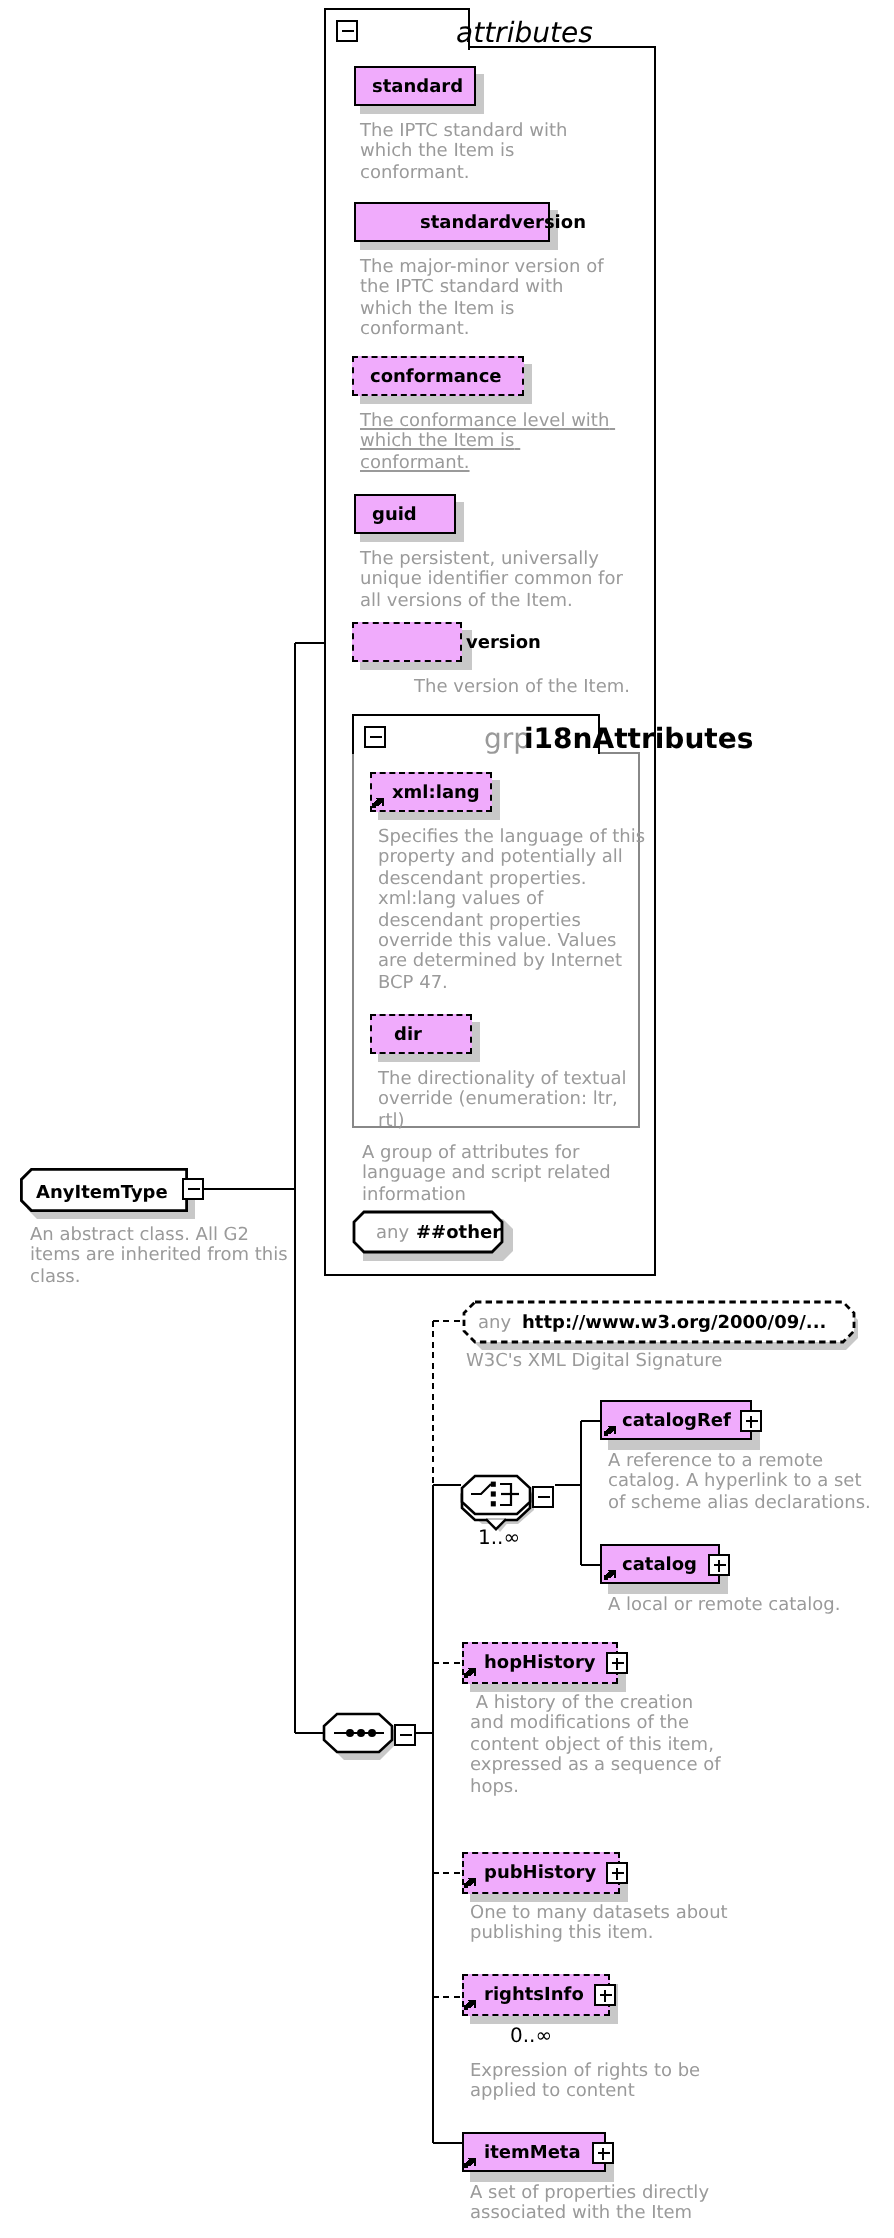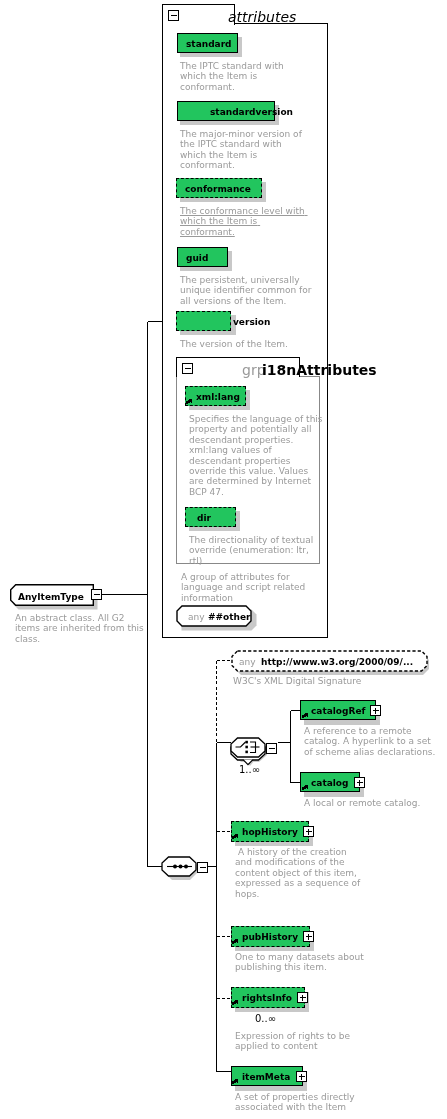--- a/index.html
+++ b/index.html
@@ -2,21 +2,21 @@
 <html><head>
 <meta charset="utf-8">
 <title>XSD Schema Diagram</title>
 <style>
 html,body{margin:0;padding:0;background:#ffffff;}
 body{width:447px;height:1119px;position:relative;overflow:hidden;
      font-family:"DejaVu Sans",sans-serif;font-size:9px;color:#000;}
 #canvas{position:absolute;left:0;top:0;width:447px;height:1119px;}
 svg#wires{position:absolute;left:0;top:0;width:447px;height:1119px;}
 .shadow{position:absolute;background:#c8c8c8;}
-.ebox{position:absolute;box-sizing:border-box;background:#22c55e;border:1.5px solid #000;
+.ebox{position:absolute;box-sizing:border-box;background:#f0abfc;border:1.5px solid #000;
       display:flex;align-items:center;}
 .ebox.dash{border-style:dashed;border-width:1.5px;}
 .lbl{font-weight:bold;font-size:9px;color:#000;white-space:nowrap;line-height:12px;position:relative;top:0.5px;}
 .doc{position:absolute;color:#9a9a9a;font-size:9px;line-height:10.4px;white-space:pre-wrap;}
 .gbox{position:absolute;box-sizing:border-box;border:1.4px solid #000;}
 .gbox.gray{border:1px solid #888;}
 .gtab{position:absolute;box-sizing:border-box;border:1.4px solid #000;border-bottom:0;
       background:#fff;display:flex;align-items:center;}
 .tabtxt{font-size:14px;white-space:nowrap;line-height:1;margin-left:44px;}
 </style>
@@ -82,21 +82,21 @@
   <div class="shadow" style="left:180px;top:251px;width:52px;height:20px;"></div>
   <div class="ebox" style="left:177px;top:247px;width:51px;height:20px;">
     <span class="lbl" style="margin-left:8px;">guid</span>
   </div>
   <div class="doc" style="left:180px;top:275px;width:135px;">The persistent, universally unique identifier common for all versions of the Item.</div>
 
   <div class="shadow" style="left:180px;top:315px;width:56px;height:20px;"></div>
   <div class="ebox dash" style="left:176px;top:311px;width:55px;height:20px;padding-left:48px;">
     <span class="lbl" style="margin-left:8px;">version</span>
   </div>
-  <div class="doc" style="left:180px;top:339px;width:135px;">The version of the Item.</div>
+  <div class="doc" style="left:180px;top:339px;width:135px;text-align:right;">The version of the Item.</div>
 
   <div class="gbox gray" style="left:176px;top:376px;width:144px;height:188px;border-top:0;"></div>
   <div class="gbox" style="left:299px;top:376px;width:21px;height:1px;border:0;border-top:1px solid #888;"></div>
   <div class="gtab" style="left:176px;top:357px;width:124px;height:20px;">
     <span style="position:absolute;left:5px;top:5px;width:11px;height:11px;border:1.4px solid #000;box-sizing:border-box;background:#fff;">
       <span style="position:absolute;left:1.5px;top:3.8px;width:6px;height:1.4px;background:#000;"></span>
     </span>
     <span class="tabtxt" style="position:absolute;left:21px;top:5px;color:#999;">grp</span>
     <span class="tabtxt" style="position:absolute;left:41px;top:5px;font-weight:bold;color:#000;">i18nAttributes</span>
   </div>

